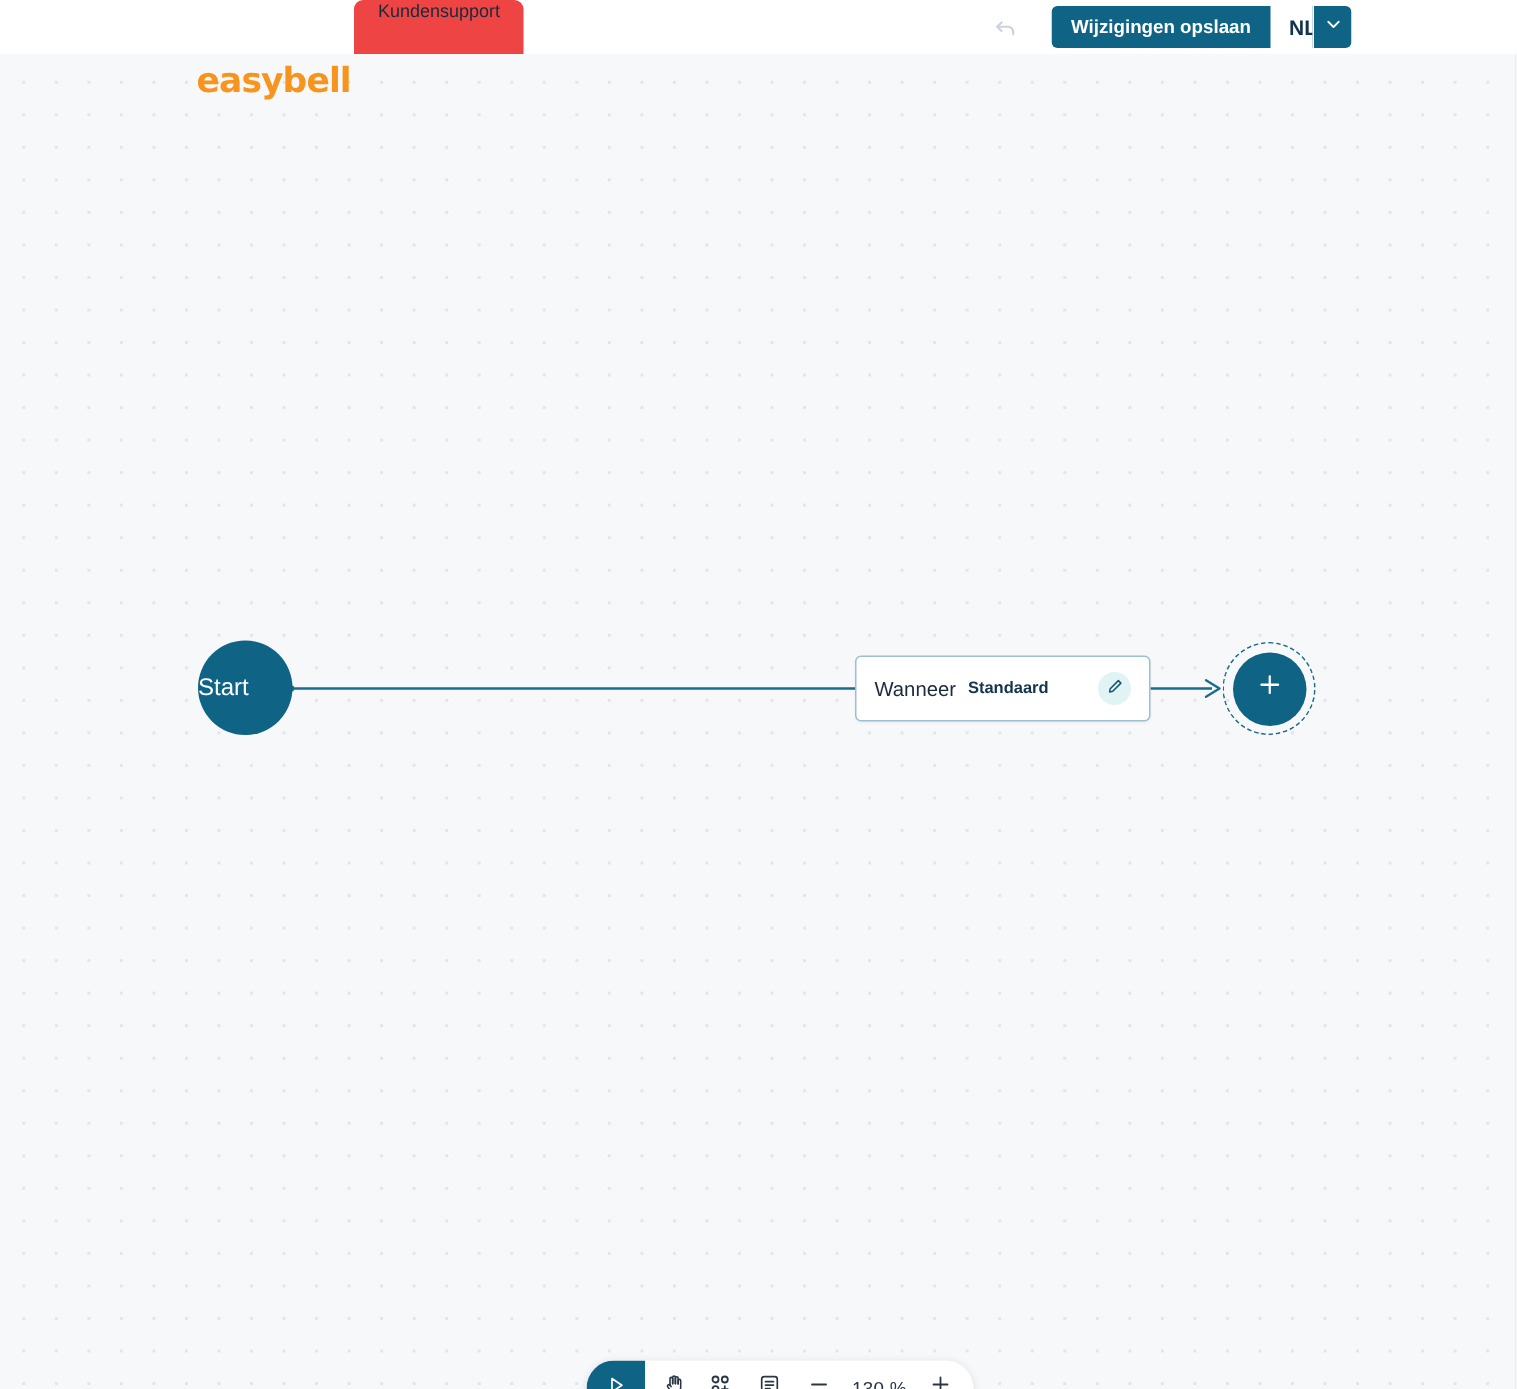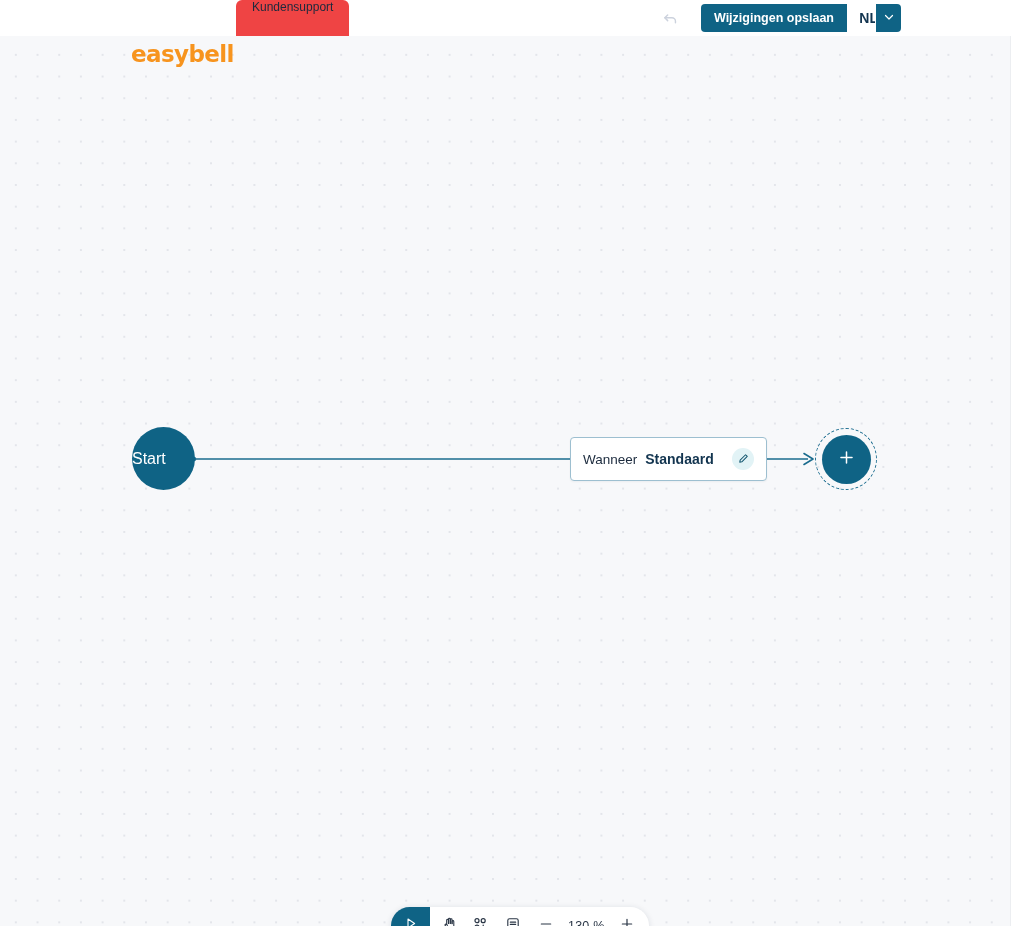--- a/index.html
+++ b/index.html
@@ -111,21 +111,21 @@
     width: 197px; height: 44px;
     background: #ffffff;
     border: 1px solid #9dbfd0;
     border-radius: 4px;
     display: flex; align-items: center;
     padding: 12px 12px; gap: 8px;
     cursor: pointer;
     box-shadow: 0 1px 2px rgba(20,40,60,0.05);
   }
   .cond-lbl { font-size: 13.5px; color: #1b2a3d; }
-  .cond-val { font-size: 14px; color: #12344f; font-weight: 700; }
+  .cond-val { font-size: 11px; color: #12344f; font-weight: 700; }
   .pencil-chip {
     width: 22px; height: 22px; border-radius: 50%;
     background: #e2f3f6;
     display: flex; align-items: center; justify-content: center;
     margin-left: auto;
     cursor: pointer;
   }
 
   .add-wrap {
     position: absolute; left: 815px; top: 392px;

